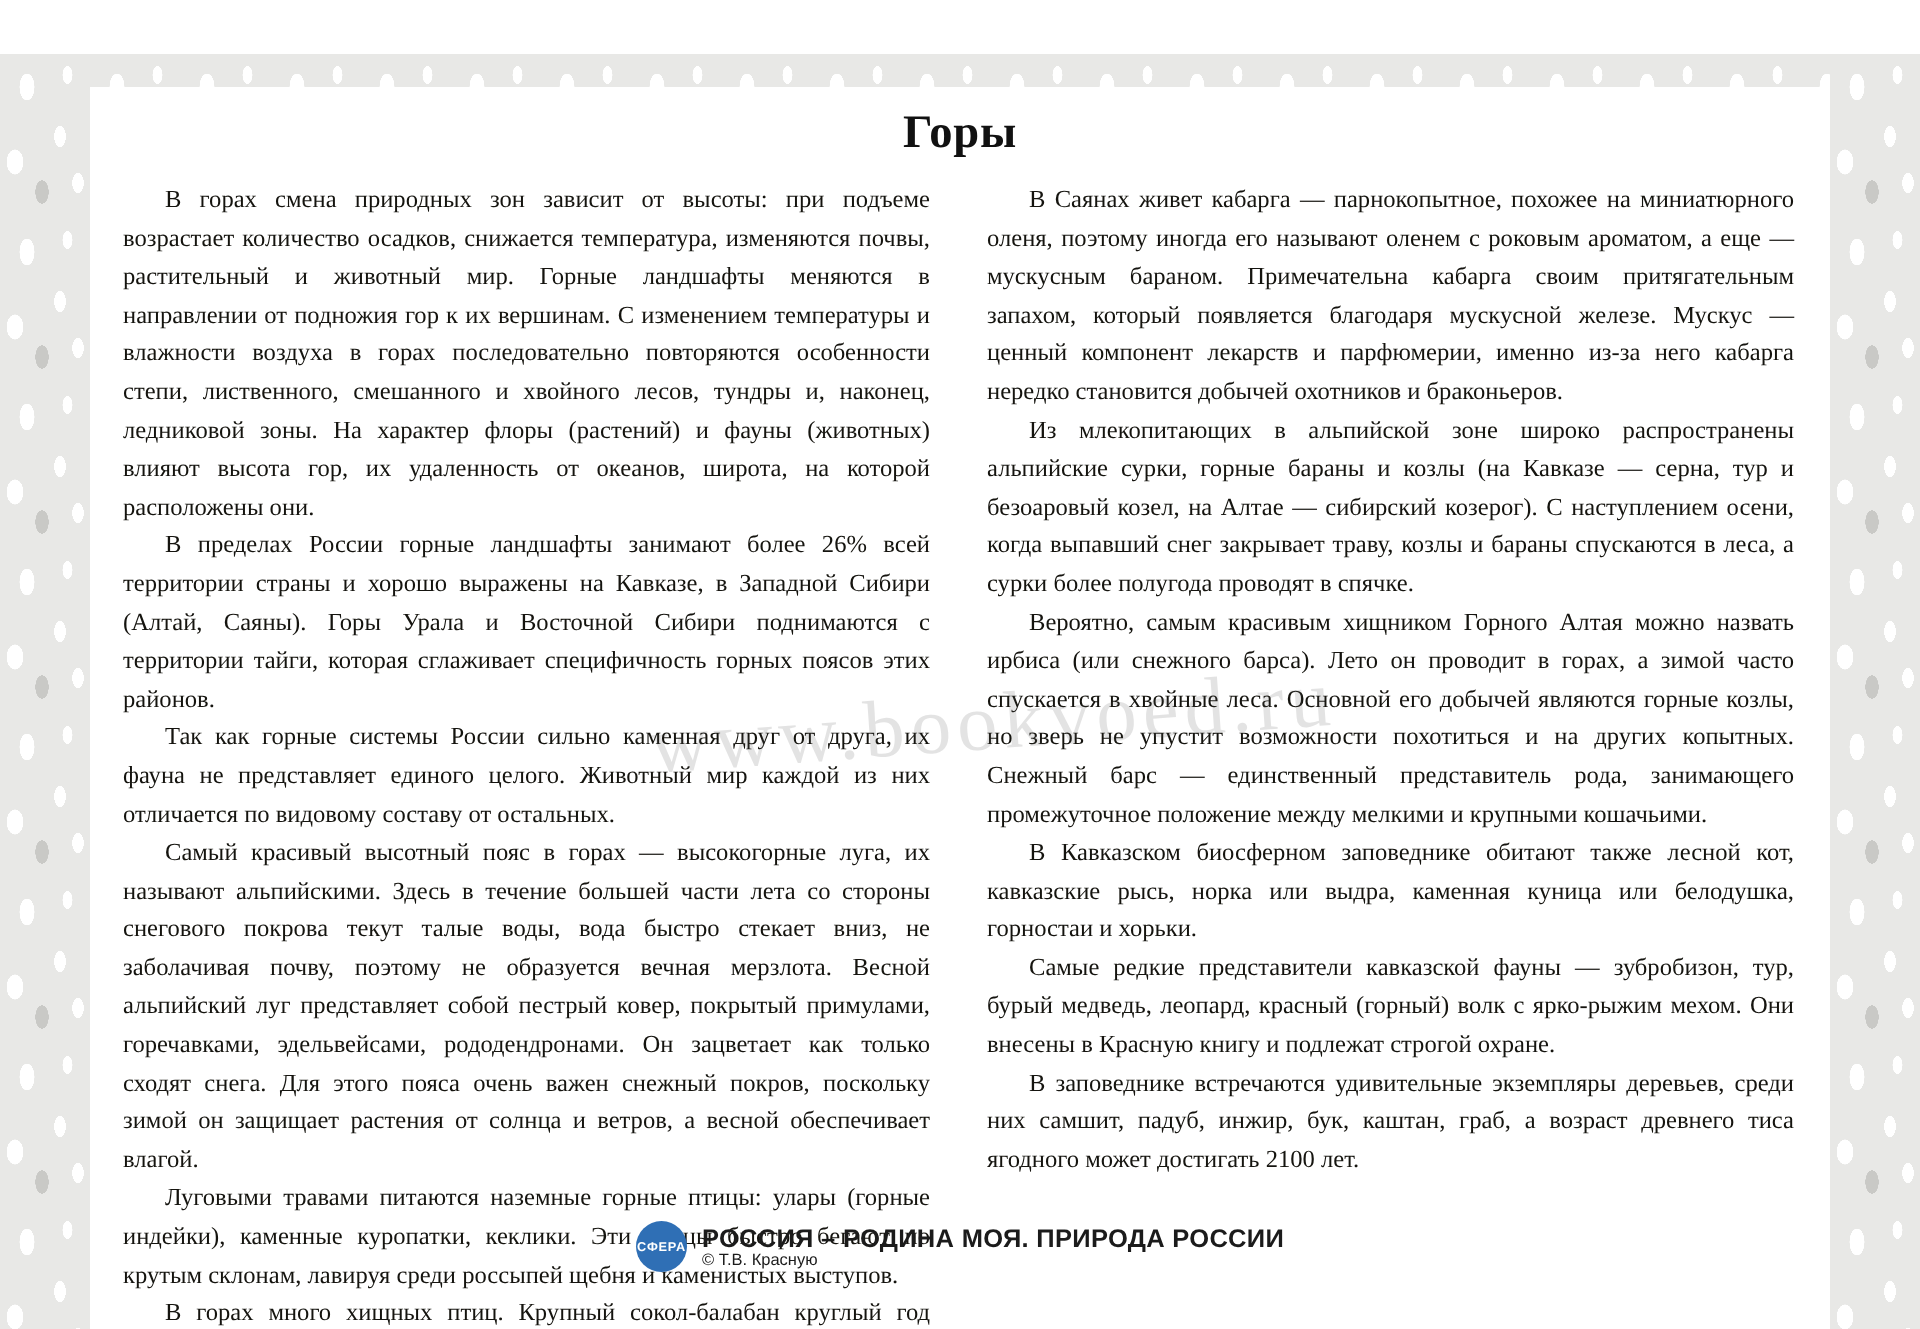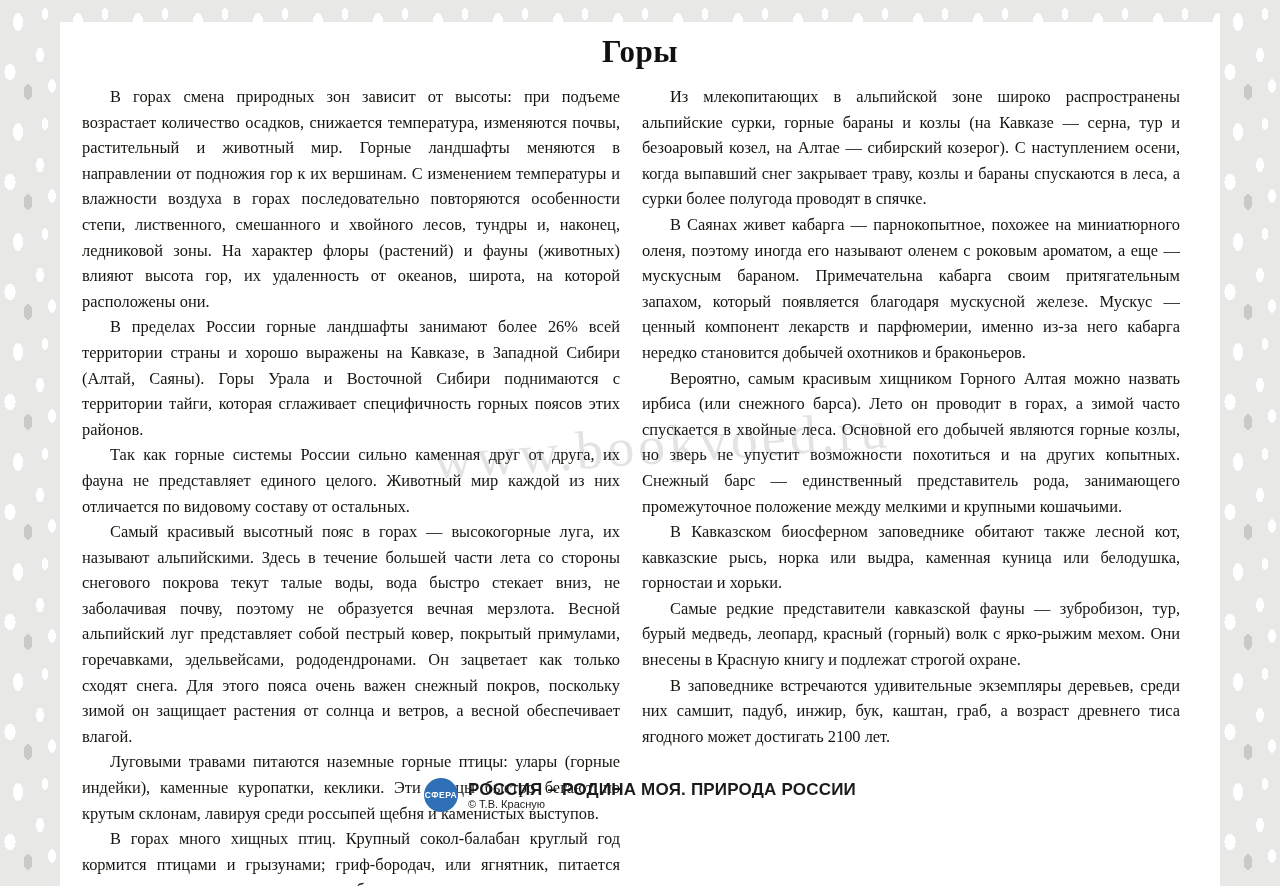--- a/index.html
+++ b/index.html
@@ -14,20 +14,21 @@
     overflow: hidden;
   }
 
   
   .page {
     position: relative;
     width: 1280px;
     height: 822px;
     box-sizing: border-box;
     background: #8b5cf6;
+    margin-top: 36px;
   }
 
   .border-band {
     position: absolute;
     background-color: #e8e8e6;
     background-image:
       radial-gradient(ellipse 9px 16px at 18px 22px, #ffffff 0 55%, transparent 56%),
       radial-gradient(ellipse 7px 13px at 40px 55px, #ffffff 0 55%, transparent 56%),
       radial-gradient(ellipse 10px 15px at 10px 72px, #ffffff 0 55%, transparent 56%),
       radial-gradient(ellipse 6px 11px at 45px 14px, #ffffff 0 55%, transparent 56%),
@@ -59,21 +60,21 @@
     letter-spacing: 0.5px;
     color: #111;
     margin: 2px 0 14px 0;
     font-family: "Liberation Serif", serif;
   }
 
   
   .columns {
     position: relative;
     display: flex;
-    gap: 22px;
+    gap: 38px;
     height: 690px;
   }
   .col {
     width: 538px;
     font-size: 16.4px;
     line-height: 25.6px;
     color: #15140f;
     text-align: justify;
     text-justify: inter-word;
     hyphens: auto;
@@ -172,22 +173,22 @@
       <div class="col">
         <p>В горах смена природных зон зависит от высоты: при подъеме возрастает количество осадков, снижается температура, изменяются почвы, растительный и животный мир. Горные ландшафты меняются в направлении от подножия гор к их вершинам. С изменением температуры и влажности воздуха в горах последовательно повторяются особенности степи, лиственного, смешанного и хвойного лесов, тундры и, наконец, ледниковой зоны. На характер флоры (растений) и фауны (животных) влияют высота гор, их удаленность от океанов, широта, на которой расположены они.</p>
         <p>В пределах России горные ландшафты занимают более 26% всей территории страны и хорошо выражены на Кавказе, в Западной Сибири (Алтай, Саяны). Горы Урала и Восточной Сибири поднимаются с территории тайги, которая сглаживает специфичность горных поясов этих районов.</p>
         <p>Так как горные системы России сильно каменная друг от друга, их фауна не представляет единого целого. Животный мир каждой из них отличается по видовому составу от остальных.</p>
         <p>Самый красивый высотный пояс в горах — высокогорные луга, их называют альпийскими. Здесь в течение большей части лета со стороны снегового покрова текут талые воды, вода быстро стекает вниз, не заболачивая почву, поэтому не образуется вечная мерзлота. Весной альпийский луг представляет собой пестрый ковер, покрытый примулами, горечавками, эдельвейсами, рододендронами. Он зацветает как только сходят снега. Для этого пояса очень важен снежный покров, поскольку зимой он защищает растения от солнца и ветров, а весной обеспечивает влагой.</p>
         <p>Луговыми травами питаются наземные горные птицы: улары (горные индейки), каменные куропатки, кеклики. Эти птицы быстро бегают по крутым склонам, лавируя среди россыпей щебня и каменистых выступов.</p>
         <p>В горах много хищных птиц. Крупный сокол-балабан круглый год кормится птицами и грызунами; гриф-бородач, или ягнятник, питается падалью и костями павших животных; беркут, хищник</p>
       </div>
 
       <div class="col">
+        <p>В Саянах живет кабарга — парнокопытное, похожее на миниатюрного оленя, поэтому иногда его называют оленем с роковым ароматом, а еще — мускусным бараном. Примечательна кабарга своим притягательным запахом, который появляется благодаря мускусной железе. Мускус — ценный компонент лекарств и парфюмерии, именно из-за него кабарга нередко становится добычей охотников и браконьеров.</p>
         <p>Из млекопитающих в альпийской зоне широко распространены альпийские сурки, горные бараны и козлы (на Кавказе — серна, тур и безоаровый козел, на Алтае — сибирский козерог). С наступлением осени, когда выпавший снег закрывает траву, козлы и бараны спускаются в леса, а сурки более полугода проводят в спячке.</p>
-        <p>В Саянах живет кабарга — парнокопытное, похожее на миниатюрного оленя, поэтому иногда его называют оленем с роковым ароматом, а еще — мускусным бараном. Примечательна кабарга своим притягательным запахом, который появляется благодаря мускусной железе. Мускус — ценный компонент лекарств и парфюмерии, именно из-за него кабарга нередко становится добычей охотников и браконьеров.</p>
         <p>Вероятно, самым красивым хищником Горного Алтая можно назвать ирбиса (или снежного барса). Лето он проводит в горах, а зимой часто спускается в хвойные леса. Основной его добычей являются горные козлы, но зверь не упустит возможности похотиться и на других копытных. Снежный барс — единственный представитель рода, занимающего промежуточное положение между мелкими и крупными кошачьими.</p>
         <p>В Кавказском биосферном заповеднике обитают также лесной кот, кавказские рысь, норка или выдра, каменная куница или белодушка, горностаи и хорьки.</p>
         <p>Самые редкие представители кавказской фауны — зубробизон, тур, бурый медведь, леопард, красный (горный) волк с ярко-рыжим мехом. Они внесены в Красную книгу и подлежат строгой охране.</p>
         <p>В заповеднике встречаются удивительные экземпляры деревьев, среди них самшит, падуб, инжир, бук, каштан, граб, а возраст древнего тиса ягодного может достигать 2100 лет.</p>
       </div>
 
       <div class="watermark">www.bookvoed.ru</div>
     </div>
 
     <div class="footer">

